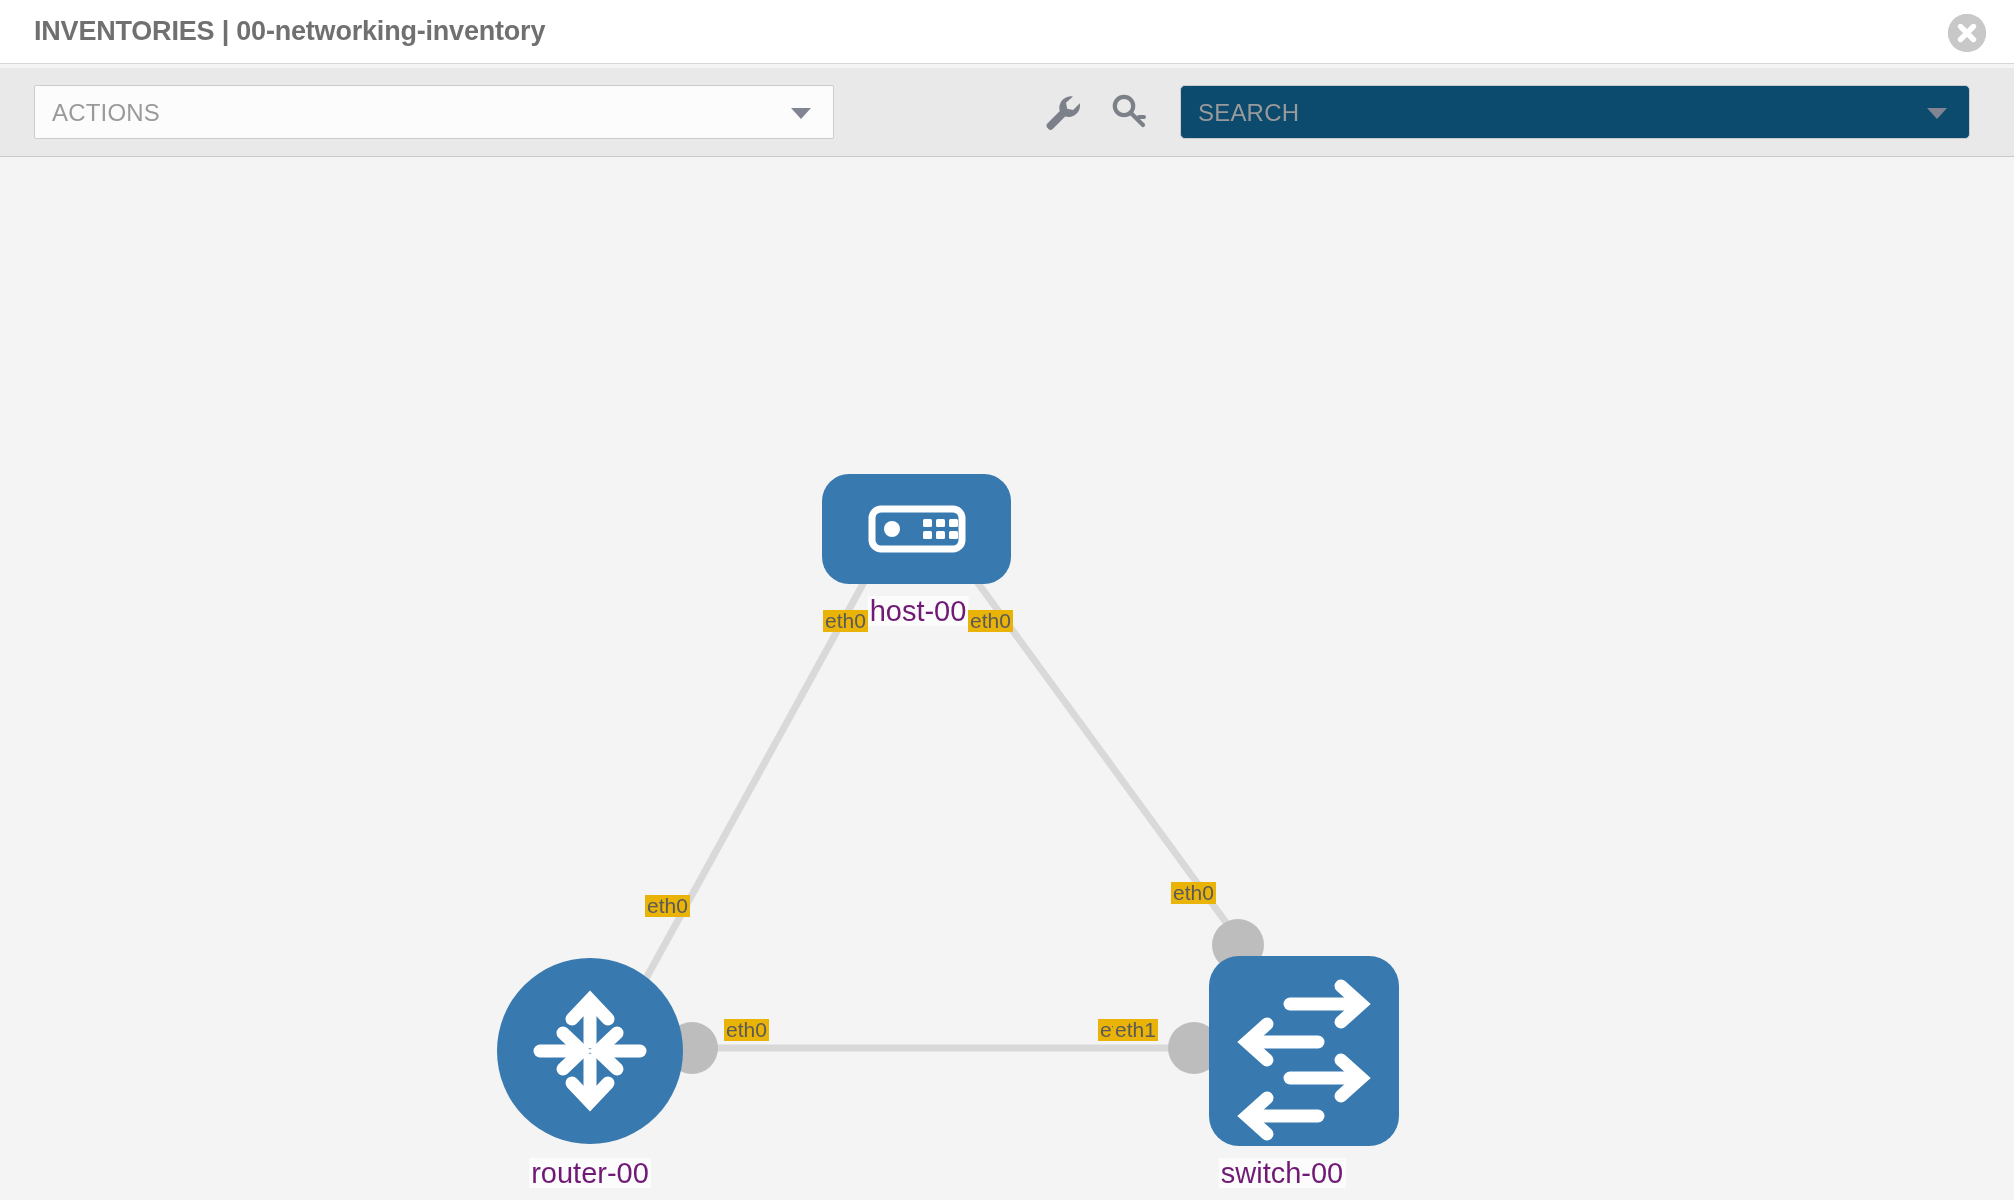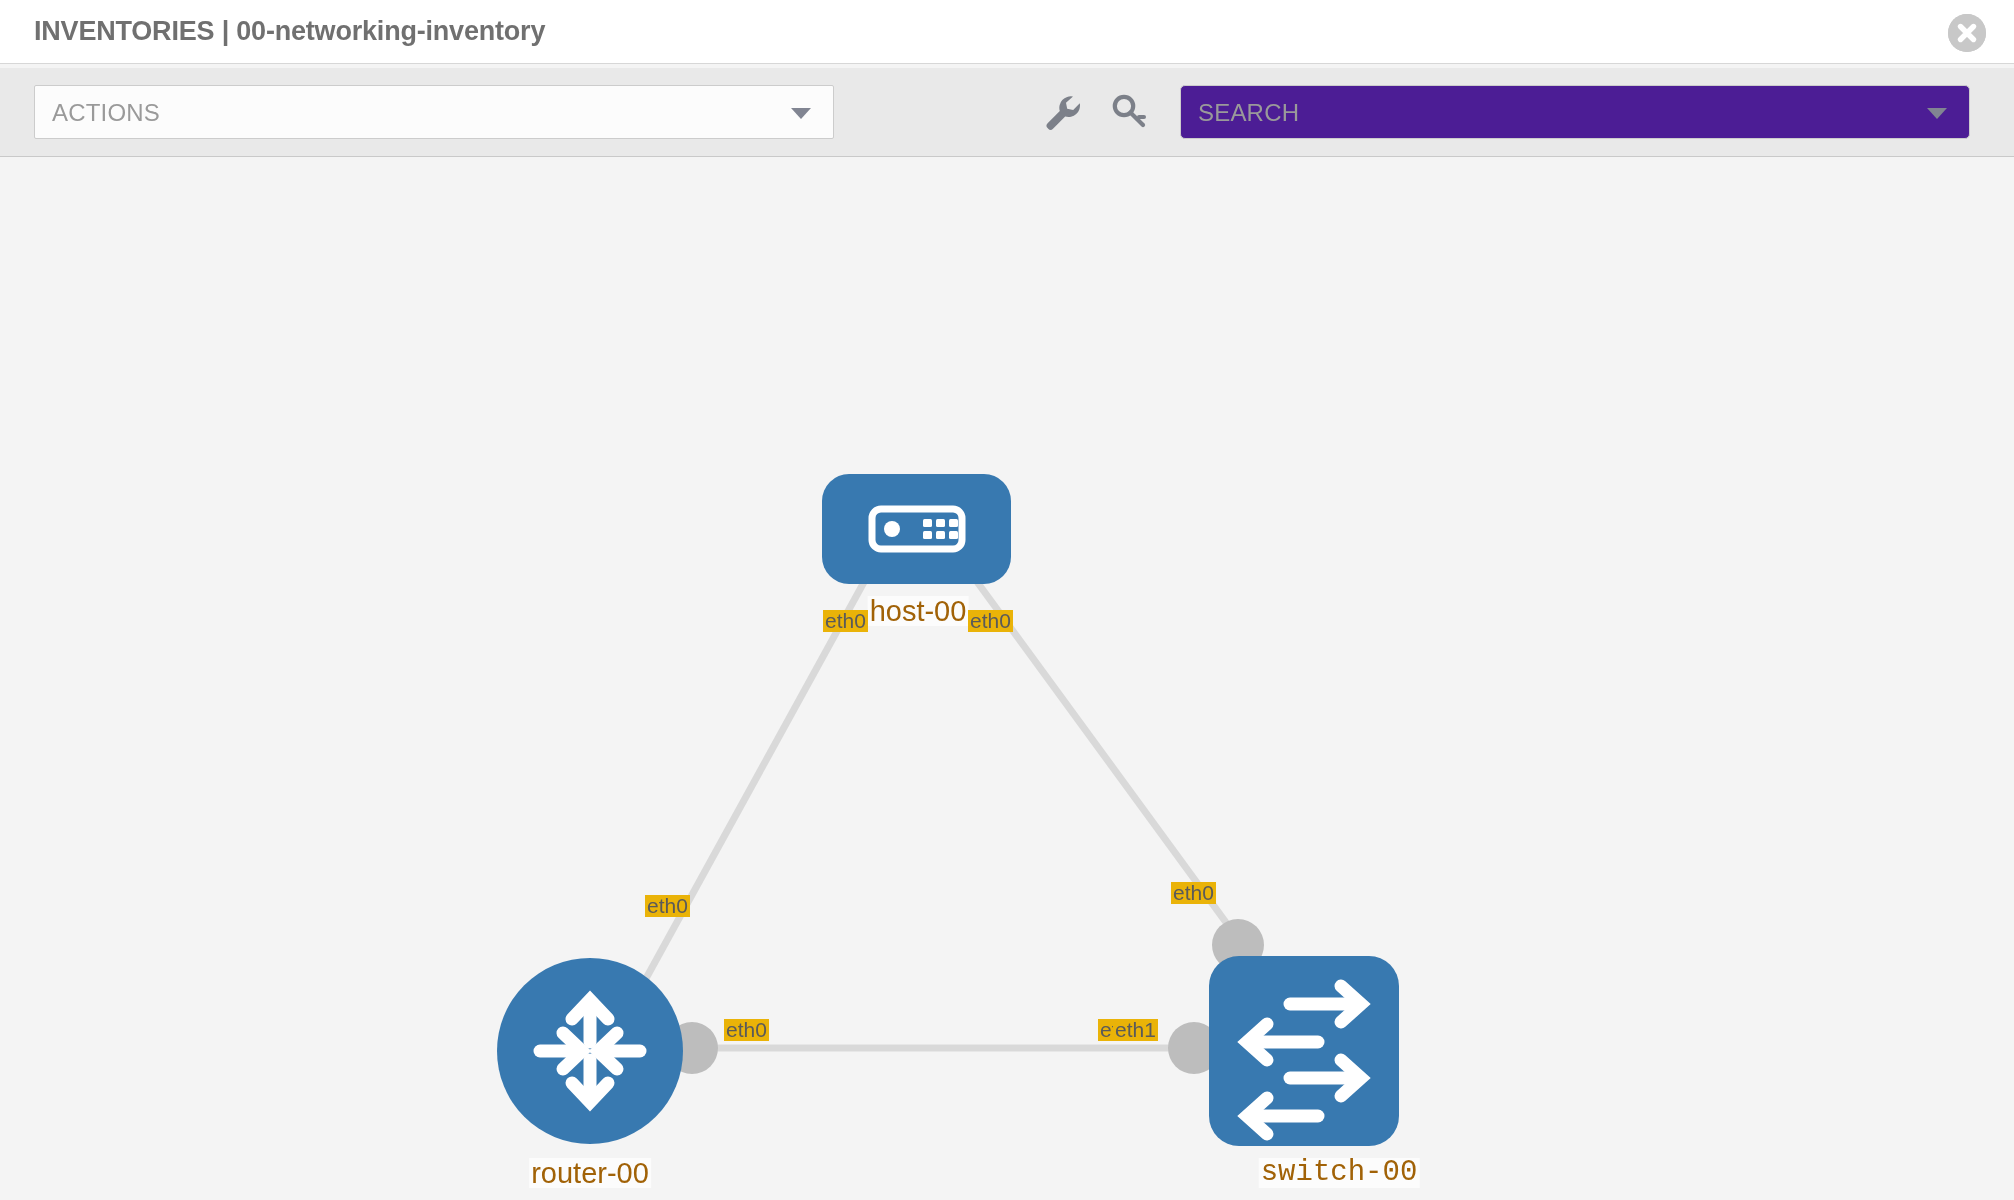--- a/index.html
+++ b/index.html
@@ -97,21 +97,21 @@
   }
   .tool-icon.wrench { left: 1040px; }
   .tool-icon.key    { left: 1108px; }
 
   .search-box {
     position: absolute;
     left: 1180px;
     top: 17px;
     width: 790px;
     height: 54px;
-    background: #4c1d95;
+    background: #0c4a6e;
     border: 1px solid #cccccc;
     border-radius: 5px;
   }
   .search-label {
     position: absolute;
     left: 17px;
     top: 13px;
     font-size: 24px;
     color: #9a9a9a;
     letter-spacing: 0.2px;
@@ -125,21 +125,21 @@
     height: 1042px;
     background: #f4f4f4;
     overflow: hidden;
   }
   .canvas svg { position: absolute; top: 0; left: 0; }
 
   
   .node-label {
     position: absolute;
     font-size: 29px;
-    color: #a16207;
+    color: #701a75;
     background: #fcfcfc;
     white-space: nowrap;
     transform: translateX(-50%);
     padding: 0 2px;
     line-height: 1.05;
   }
   .iface-label {
     position: absolute;
     font-size: 21px;
     color: #5a5a5a;
@@ -327,21 +327,21 @@
           <polyline points="1341,902 1361,920 1341,938"></polyline>
 
           <line x1="1318" y1="958" x2="1248" y2="958"></line>
           <polyline points="1267,940 1247,958 1267,976"></polyline>
         </g>
       </g>
     </svg>
 
     <div class="node-label" style="left:918px; top:438px;">host-00</div>
     <div class="node-label" style="left:590px; top:1000px;">router-00</div>
-    <div class="node-label" style="left:1339px; top:1000px;font-family:Liberation Mono, monospace;">switch-00</div>
+    <div class="node-label" style="left:1282px; top:1000px;">switch-00</div>
 
     <div class="iface-label" style="left:823px; top:452px;">eth0</div>
     <div class="iface-label" style="left:968px; top:452px;">eth0</div>
     <div class="iface-label" style="left:645px; top:737px;">eth0</div>
     <div class="iface-label" style="left:1171px; top:724px;">eth0</div>
     <div class="iface-label" style="left:724px; top:861px;">eth0</div>
     <div class="iface-label" style="left:1098px; top:861px;">eth0</div>
     <div class="iface-label" style="left:1113px; top:861px;">eth1</div>
   </div>
 

